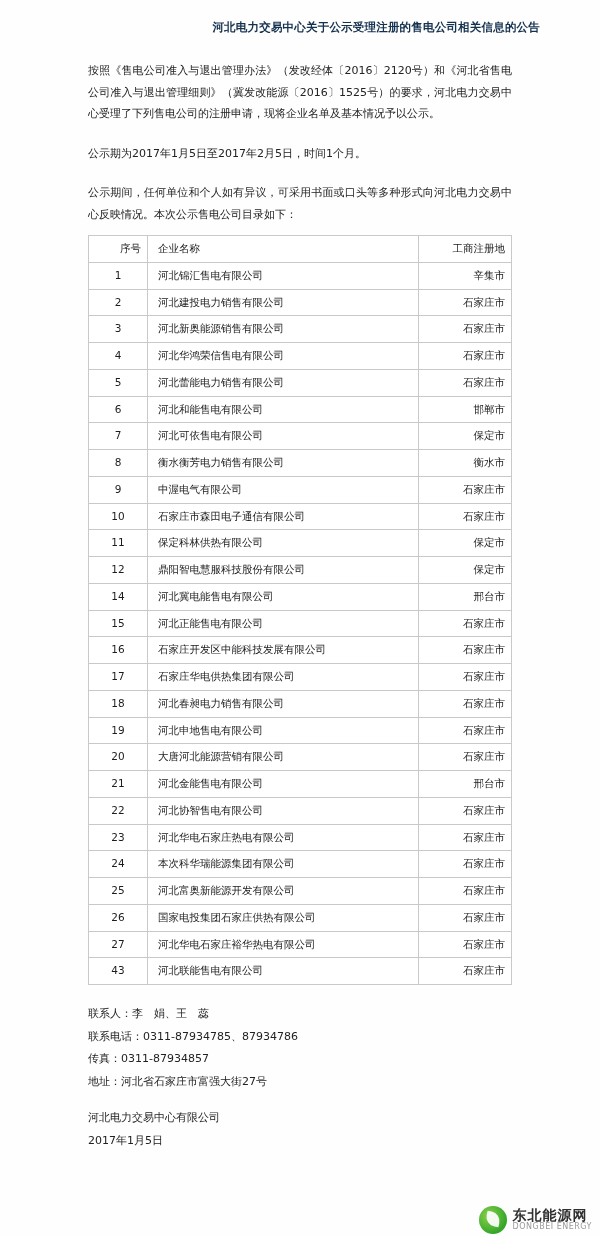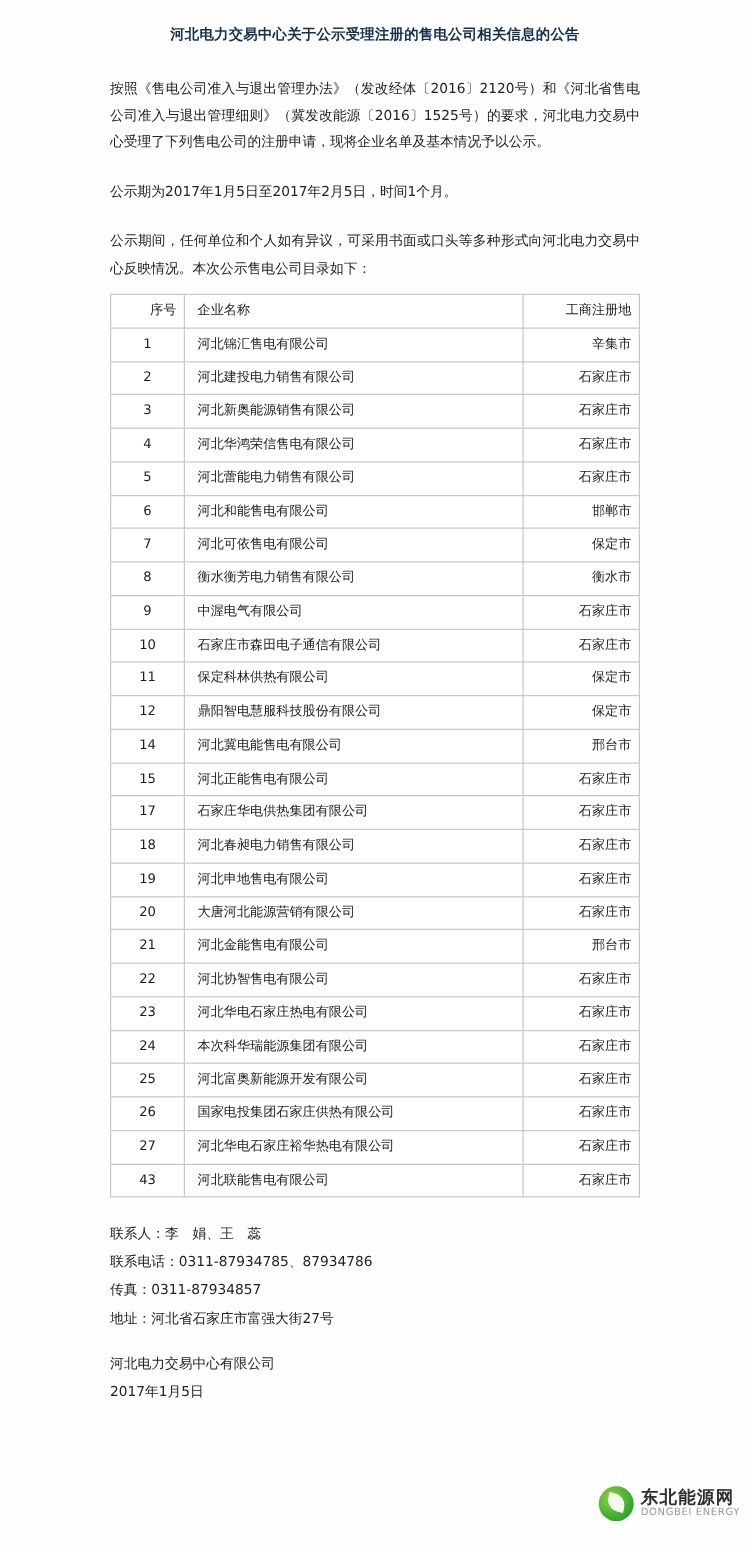--- a/index.html
+++ b/index.html
@@ -15,21 +15,21 @@
   .page {
     position: relative;
     width: 600px;
     min-height: 1237px;
     box-sizing: border-box;
     padding: 14px 0 0 0;
     background: #fefefe;
     overflow: hidden;
   }
   .doc-title {
-    text-align: center;
+    text-align: right;
     font-size: 11.5px;
     font-weight: bold;
     color: #14314f;
     letter-spacing: 0.2px;
     padding: 4px 60px 0 60px;
     line-height: 1.6;
   }
   .body-wrap {
     padding: 0 88px 0 88px;
   }
@@ -83,21 +83,21 @@
     line-height: 2.05;
     color: #222;
   }
   .footer-block .sign {
     margin-top: 14px;
   }
 
   .watermark {
     position: absolute;
     right: 8px;
-    bottom: 20px;
+    bottom: 3px;
     display: flex;
     align-items: center;
     gap: 6px;
   }
   .wm-leaf {
     width: 28px;
     height: 28px;
     border-radius: 50%;
     background: radial-gradient(circle at 35% 35%, #8cd14a, #34a62a 70%);
     position: relative;
@@ -219,20 +219,25 @@
             <td class="col-idx">14</td>
             <td class="col-name">河北冀电能售电有限公司</td>
             <td class="col-reg">邢台市</td>
           </tr>
         <tr>
             <td class="col-idx">15</td>
             <td class="col-name">河北正能售电有限公司</td>
             <td class="col-reg">石家庄市</td>
           </tr>
         <tr>
+            <td class="col-idx">16</td>
+            <td class="col-name">石家庄开发区中能科技发展有限公司</td>
+            <td class="col-reg">石家庄市</td>
+          </tr>
+        <tr>
             <td class="col-idx">17</td>
             <td class="col-name">石家庄华电供热集团有限公司</td>
             <td class="col-reg">石家庄市</td>
           </tr>
         <tr>
             <td class="col-idx">18</td>
             <td class="col-name">河北春昶电力销售有限公司</td>
             <td class="col-reg">石家庄市</td>
           </tr>
         <tr>

